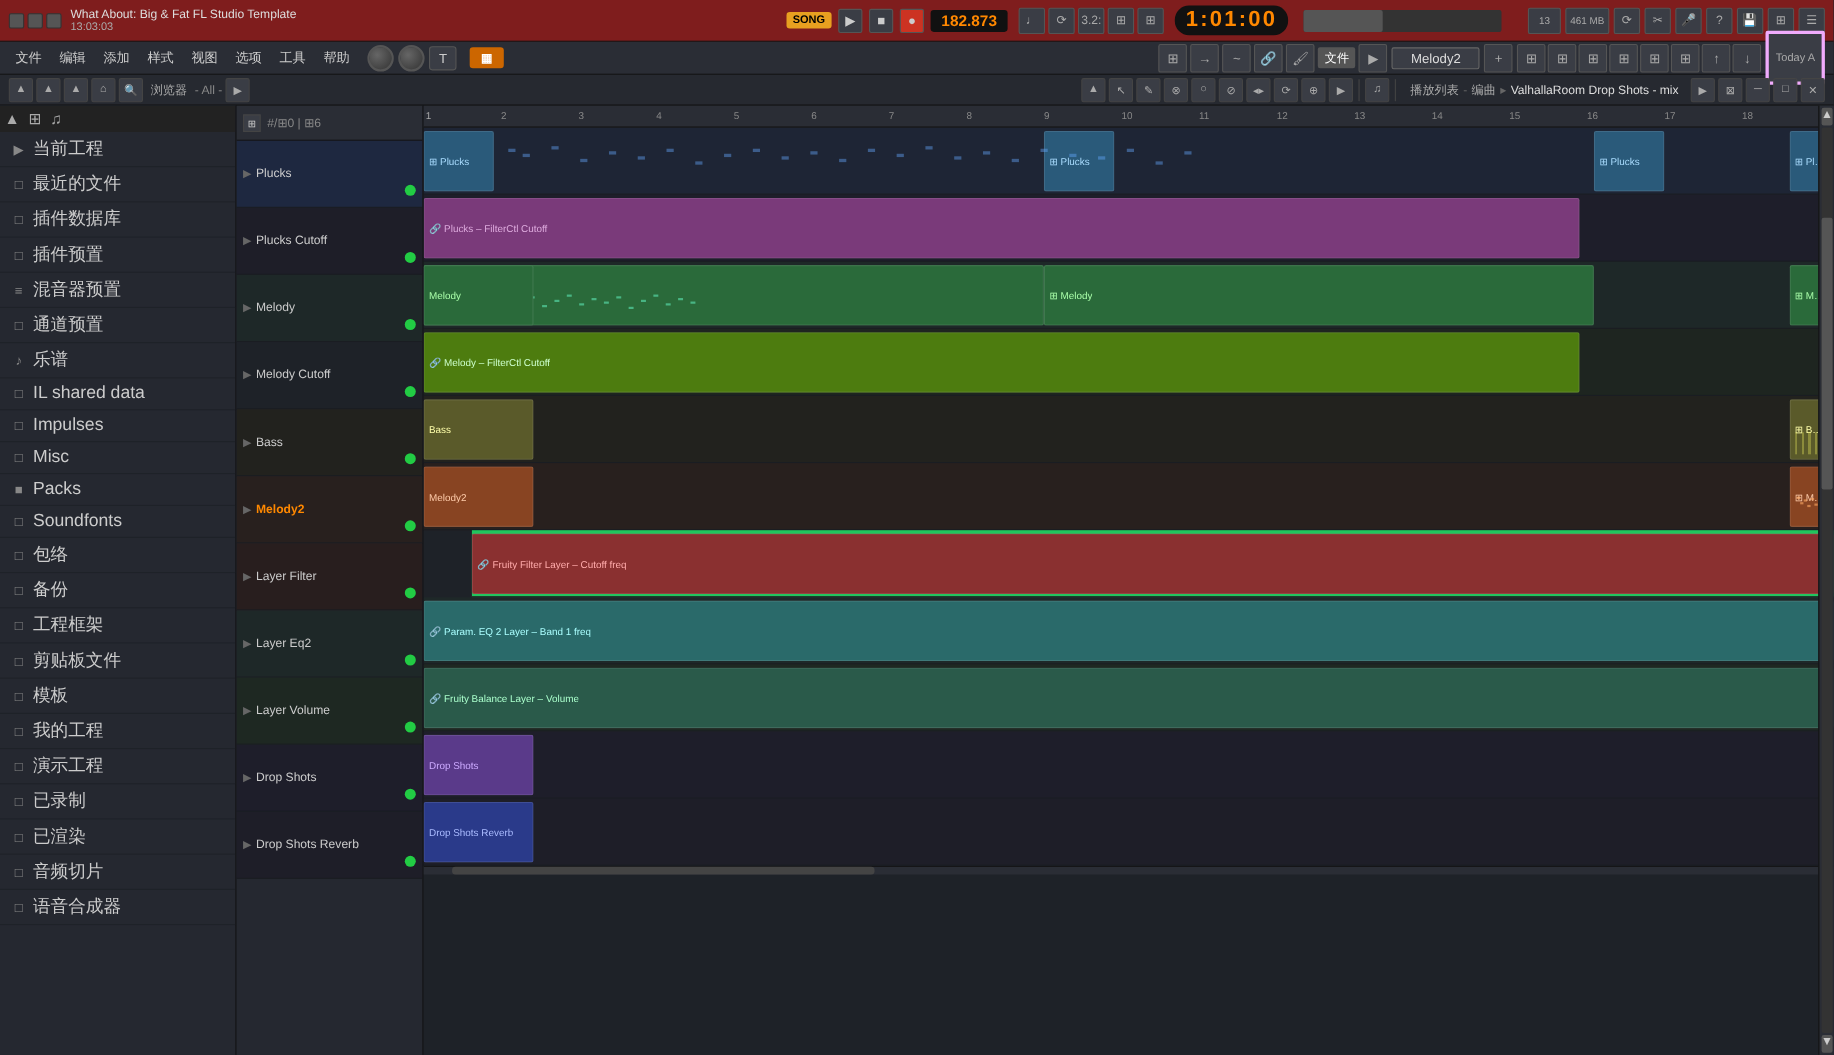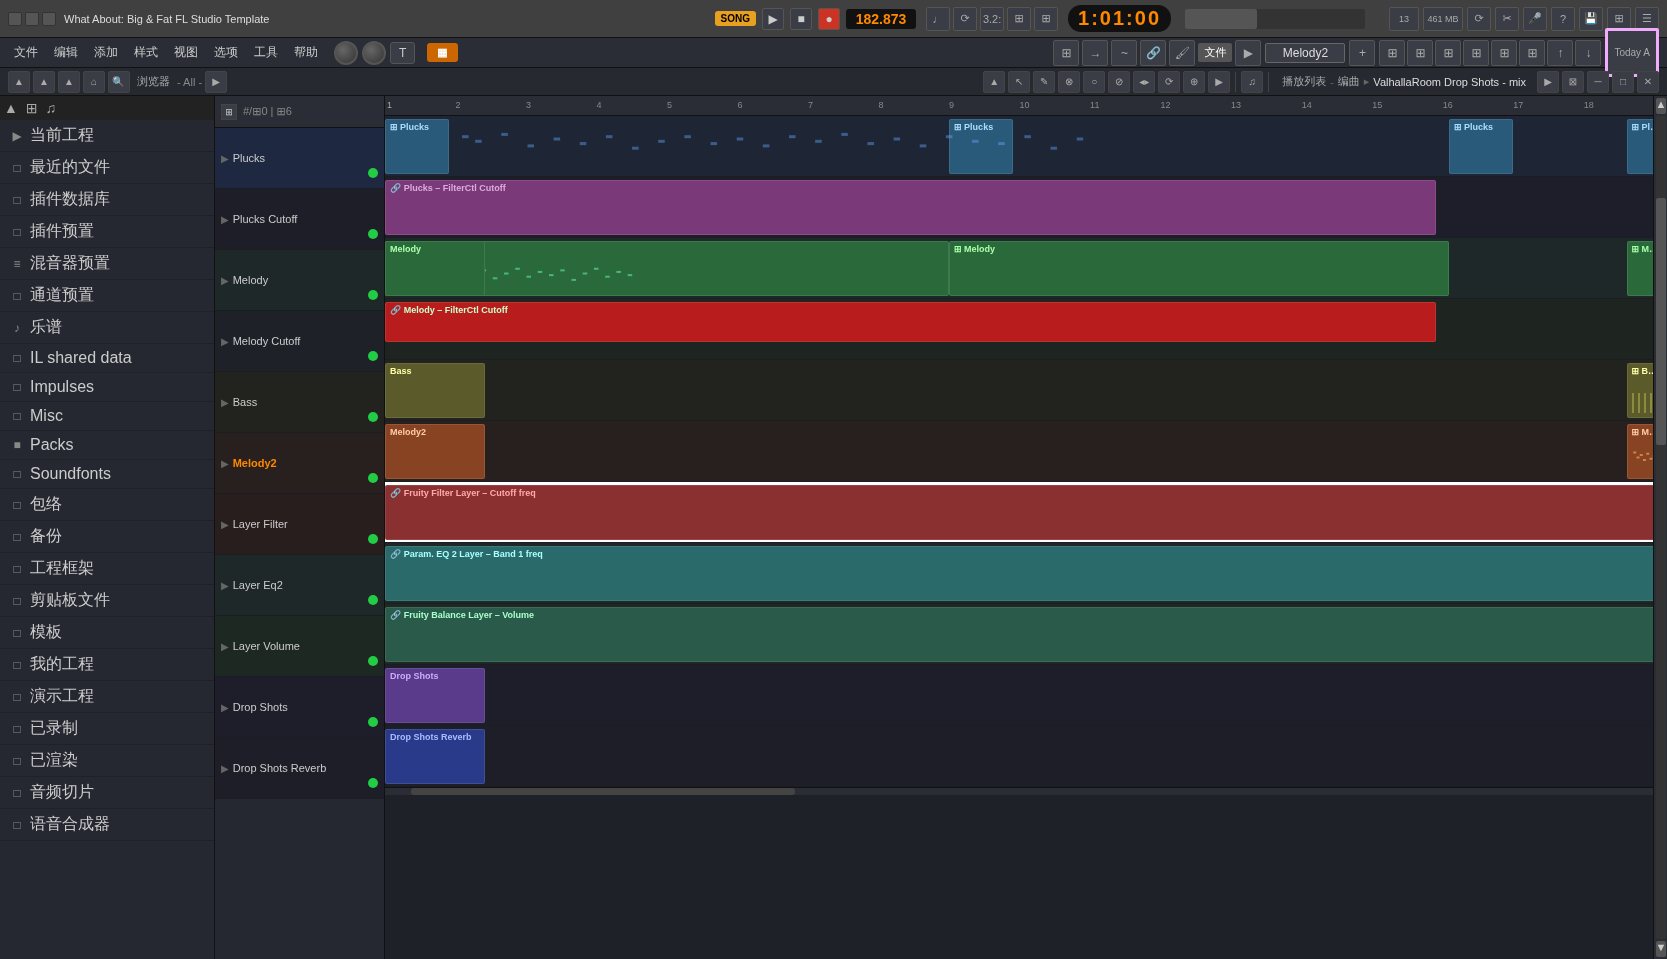--- a/index.html
+++ b/index.html
@@ -8,21 +8,21 @@
       height: 959px;
       background: #1e2228;
       font-family: 'Arial', sans-serif;
       font-size: 11px;
       color: #ccc;
       overflow: hidden;
     }
 
     
     .title-bar {
-      background: #404040;
+      background: #7f1d1d;
       height: 38px;
       display: flex;
       align-items: center;
       padding: 0 8px;
       gap: 8px;
       border-bottom: 1px solid #111;
     }
     .title-bar .win-buttons { display: flex; gap: 3px; }
     .win-btn {
       width: 14px; height: 14px;
@@ -289,25 +289,25 @@
       background: #1e2228;
     }
     .track-lane:nth-child(even) { background: #1c1f25; }
 
     
     .block {
       position: absolute;
       top: 3px;
       border-radius: 2px;
       display: flex;
-      align-items: flex-start;
+      align-items: center;
       padding: 2px 4px;
       overflow: hidden;
       font-size: 9px;
-      font-weight: bold;
+      font-weight: normal;
       cursor: pointer;
       border: 1px solid rgba(255,255,255,0.1);
     }
     .block-label {
       white-space: nowrap;
       overflow: hidden;
       text-overflow: ellipsis;
       font-size: 9px;
     }
 
@@ -330,20 +330,21 @@
 <body>
 
 <div class="title-bar">
   <div class="win-buttons">
     <div class="win-btn"></div>
     <div class="win-btn"></div>
     <div class="win-btn"></div>
   </div>
   <div class="title-info">
     <div class="proj-name">What About: Big &amp; Fat FL Studio Template</div>
+    <div class="sub-name">13:03:03</div>
   </div>
   <div class="transport-area">
     <div class="song-btn">SONG</div>
     <div class="trans-btn">▶</div>
     <div class="trans-btn">■</div>
     <div class="trans-btn rec">●</div>
     <div class="bpm-display">182.873</div>
     <div style="display:flex;gap:3px;margin:0 4px;">
       <div class="top-icon">♩</div>
       <div class="top-icon">⟳</div>
@@ -749,21 +750,21 @@
             </div>
             <div class="block" style="left:44%;width:39%;height:55px;background:#2a6a3a;top:3px;">
               <span class="block-label" style="color:#aaffaa;">⊞ Melody</span>
             </div>
             <div class="block" style="right:2px;width:3%;height:55px;background:#2a6a3a;top:3px;">
               <span class="block-label" style="color:#aaffaa;">⊞ Melody</span>
             </div>
           </div>
 
           <div class="track-lane" style="background:#1e2520;">
-            <div class="block" style="left:0%;width:82%;height:40px;background:#b91c1c;top:3px;">
+            <div class="block" style="left:0%;width:82%;height:55px;background:#4d7c0f;top:3px;">
               <span class="block-label" style="color:#ccffcc;">🔗 Melody – FilterCtl Cutoff</span>
               <svg style="position:absolute;top:10px;left:0;width:100%;height:80%;">
                 <polyline points="0,30 50%,15 100%,5" stroke="#88dd88" stroke-width="1.5" fill="none"></polyline>
                 <polygon points="0,30 50%,15 100%,5 100%,80 0,80" fill="rgba(50,120,40,0.3)"></polygon>
               </svg>
             </div>
           </div>
 
           <div class="track-lane" style="background:#22221e;">
             <div class="block" style="left:0%;width:100px;height:55px;background:#5a5a2a;top:3px;z-index:2;">
@@ -792,21 +793,21 @@
                     <rect x="50%" y="15%" width="3" height="2px"></rect>
                     <rect x="60%" y="35%" width="3" height="2px"></rect>
                     <rect x="70%" y="25%" width="3" height="2px"></rect>
                     <rect x="80%" y="45%" width="3" height="2px"></rect>
                   </g>
                 </svg>
               </div>
             </div>
           </div>
 
-          <div class="track-lane" style="background:#ffffff;">
+          <div class="track-lane" style="background:#22c55e;margin-left:44px;">
             <div class="block" style="left:0%;width:100%;height:55px;background:#8a3030;top:3px;">
               <span class="block-label" style="color:#ffaaaa;">🔗 Fruity Filter Layer – Cutoff freq</span>
               <svg style="position:absolute;top:10px;left:0;width:100%;height:80%;">
                 <polyline points="0,20 20%,15 40%,20 60%,18 80%,22 100%,20" stroke="#cc6666" stroke-width="1.5" fill="none"></polyline>
                 <polygon points="0,20 20%,15 40%,20 60%,18 80%,22 100%,20 100%,80 0,80" fill="rgba(120,30,30,0.3)"></polygon>
               </svg>
             </div>
           </div>
 
           <div class="track-lane" style="background:#1e2828;">

